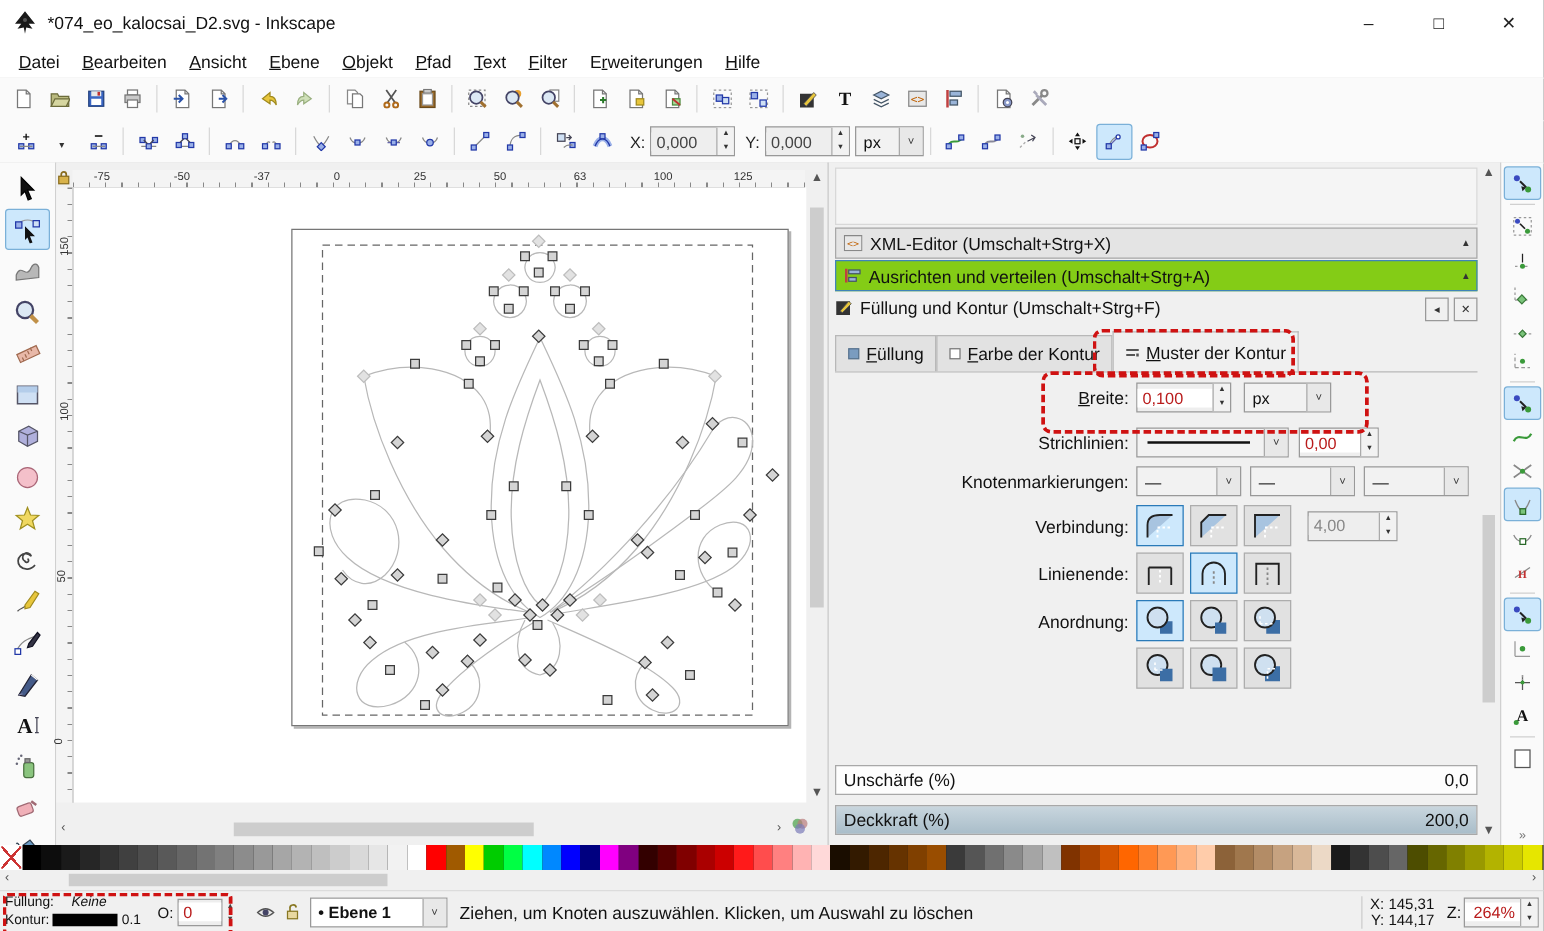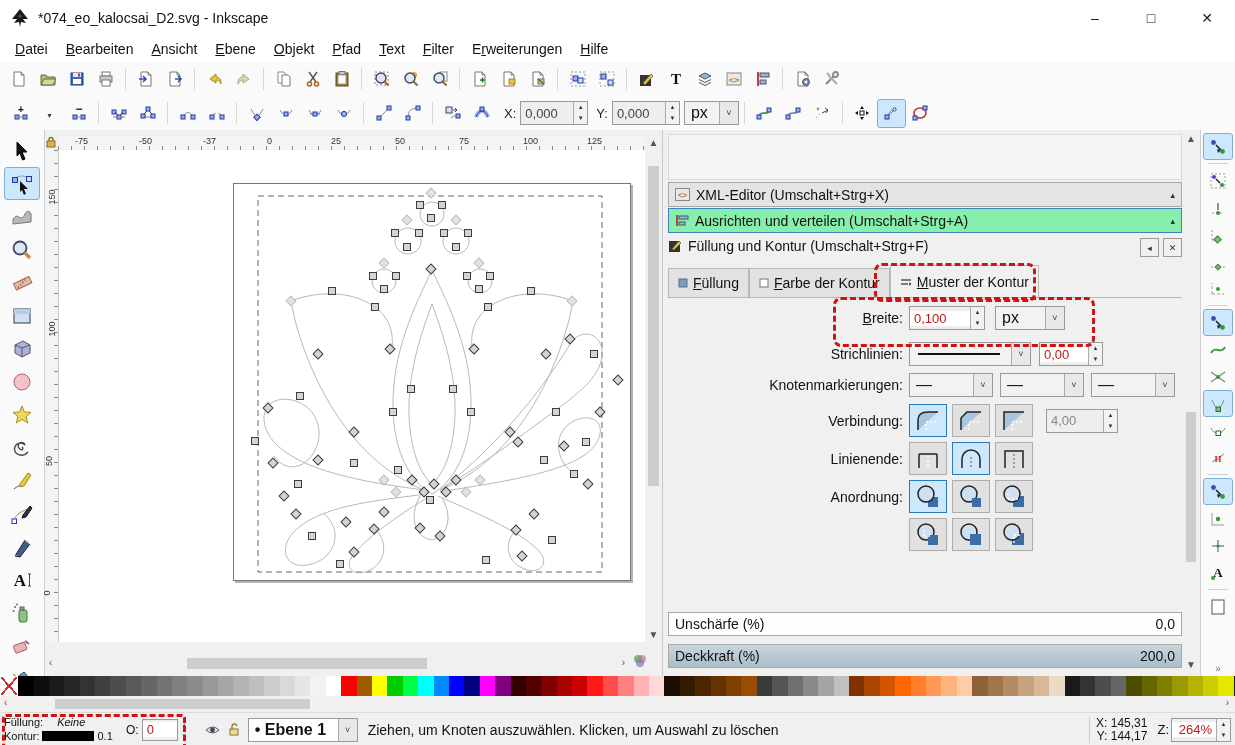--- a/index.html
+++ b/index.html
@@ -23,21 +23,21 @@
   .tbtn.sel{background:#cde8fc;border-color:#7ab0d8;}
   .tsep{width:1px;height:22px;background:#d8d8d8;margin:0 5px;flex:none;}
   .ddarrow{font-size:8px;color:#333;width:12px;text-align:center;}
   .lbl{font-size:13px;color:#222;margin:0 4px 0 8px;}
   .spin{display:inline-flex;align-items:center;border:1px solid #999;background:#eee;height:22px;flex:none;}
   .spin .val{background:#eee;padding:0 4px;min-width:44px;font-size:13px;color:#444;}
   .spin.white .val{background:#fff;color:#b91c1c;}
   .spin .arrows{width:13px;height:100%;display:flex;flex-direction:column;border-left:1px solid #aaa;background:#f2f2f2;}
   .spin .arrows span{flex:1;font-size:6px;line-height:10px;text-align:center;color:#333;}
   .combo{display:inline-flex;align-items:center;border:1px solid #999;background:#f2f2f2;height:22px;flex:none;}
-  .combo .val{padding:0 6px;font-size:16px;min-width:22px;}
+  .combo .val{padding:0 6px;font-size:13px;min-width:22px;}
   .combo .btn{width:18px;height:100%;border-left:1px solid #aaa;display:flex;align-items:center;justify-content:center;font-size:9px;color:#333;background:#e8e8e8;}
   
   #main{left:0;top:130px;right:0;height:546px;}
   #toolbox{left:0;top:0;width:45px;height:546px;background:#fafafa;border-right:1px solid #d0d0d0;display:flex;flex-direction:column;align-items:center;padding-top:4px;box-sizing:border-box;}
   .tool{width:34px;height:31px;display:flex;align-items:center;justify-content:center;border:1px solid transparent;border-radius:3px;flex:none;}
   .tool.sel{background:#cde8fc;border-color:#7ab0d8;}
   #toolbox .more{margin-top:auto;margin-bottom:2px;color:#777;font-size:10px;}
   
   #canvaswrap{left:45px;top:0;width:617px;height:546px;background:#f0f0f0;}
   #rulercorner{left:0;top:6px;width:13px;height:14px;}
@@ -53,21 +53,21 @@
   .sb{background:#f0f0f0;}
   .sb .arrow{position:absolute;color:#555;font-size:10px;line-height:14px;text-align:center;}
   .sbthumb{position:absolute;background:#cdcdcd;}
   #vscroll{left:601px;top:6px;width:15px;height:506px;}
   #hscroll{left:2px;top:526px;width:580px;height:15px;}
   #cmsicon{left:588px;top:524px;width:18px;height:18px;}
   
   #panel{left:662px;top:0;width:538px;height:546px;background:#f0f0f0;border-left:1px solid #c8c8c8;box-sizing:border-box;}
   #panelspacer{left:5px;top:4px;right:18px;height:44px;background:#f5f5f5;border:1px solid #d8d8d8;}
   .dockbar{left:5px;right:18px;height:23px;border:1px solid #a8a8a8;background:#e4e4e4;display:flex;align-items:center;padding:0 6px;font-size:14px;}
-  .dockbar.sel{background:#86efac;border-color:#3f84b8;}
+  .dockbar.sel{background:#84cc16;border-color:#3f84b8;}
   .dockbar .carr{margin-left:auto;font-size:9px;color:#333;}
   .dockbar .dicon{margin-right:6px;display:flex;}
   #fsheader{left:5px;right:18px;top:108px;height:24px;display:flex;font-size:14px;}
   #fsheader .hbtns{margin-left:auto;display:flex;gap:4px;}
   .minibtn{width:17px;height:17px;border:1px solid #999;background:#f0f0f0;display:flex;align-items:center;justify-content:center;font-size:9px;color:#333;}
   
   #tabs{left:5px;right:18px;top:137px;height:30px;display:flex;align-items:flex-end;border-bottom:1px solid #b8b8b8;}
   .tab{display:flex;align-items:center;gap:5px;padding:4px 9px;border:1px solid #b8b8b8;border-bottom:none;background:#e2e2e2;font-size:14px;height:20px;}
   .tab u{text-decoration:underline;}
   .tab.active{background:#f0f0f0;height:23px;position:relative;z-index:2;}
@@ -753,21 +753,21 @@
             <path d="M4,5 v-1.5 a2,2 0 0 1 4,0 V5" fill="none" stroke="#8a6d1e" stroke-width="1.4"></path>
           </svg>
       </div>
       <div id="hruler" class="abs">
           <span class="num" style="left: 17px;">-75</span>
           <span class="num" style="left: 81px;">-50</span>
           <span class="num" style="left: 145px;">-37</span>
           <span class="num" style="left: 209px;">0</span>
           <span class="num" style="left: 273px;">25</span>
           <span class="num" style="left: 337px;">50</span>
-          <span class="num" style="left: 401px;">75</span>
+          <span class="num" style="left: 401px;">63</span>
           <span class="num" style="left: 465px;">100</span>
           <span class="num" style="left: 529px;">125</span>
         </div>
       <div id="vruler" class="abs">
           <span class="num" style="top: 42px;">150</span>
           <span class="num" style="top: 174px;">100</span>
           <span class="num" style="top: 306px;">50</span>
           <span class="num" style="top: 438px;">0</span>
         </div>
       <div id="viewport" class="abs">

